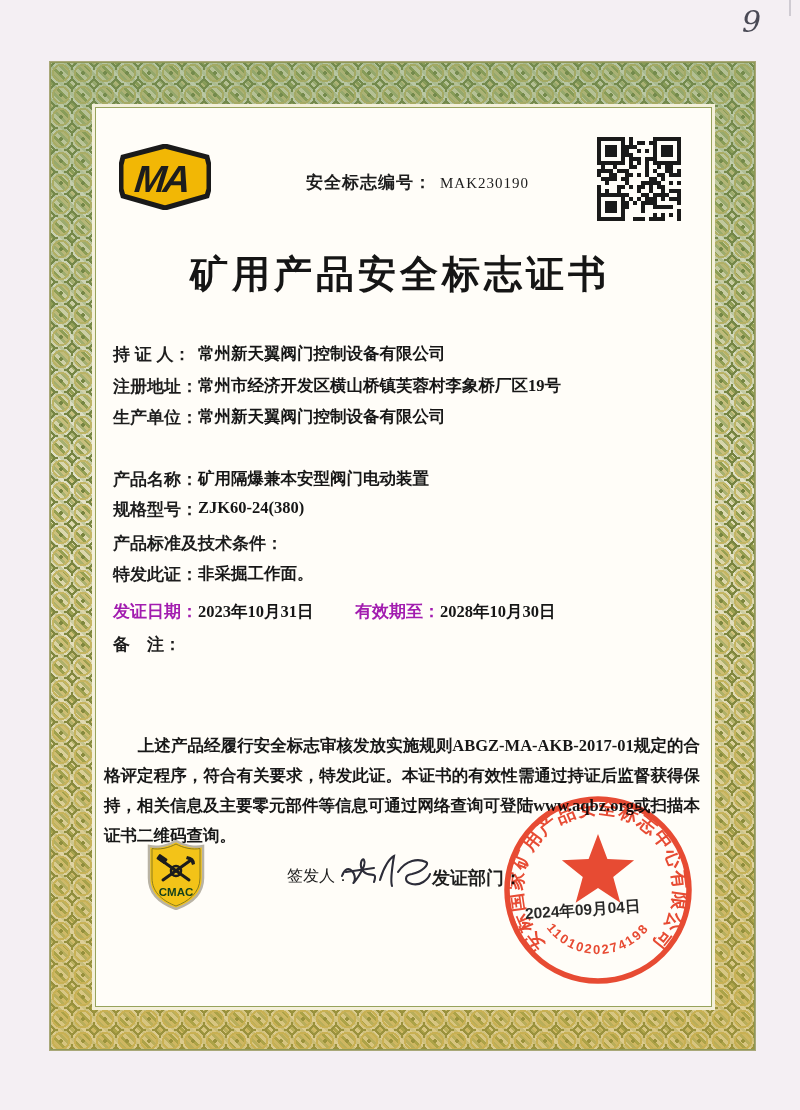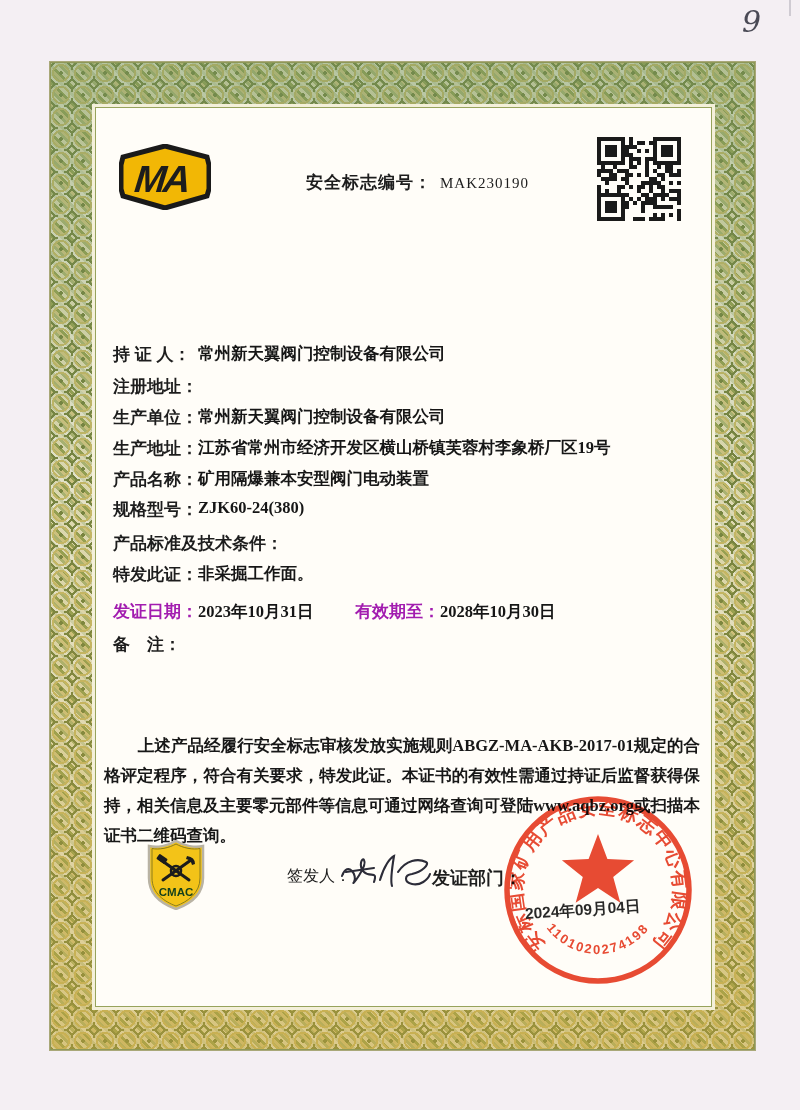--- a/index.html
+++ b/index.html
@@ -312,35 +312,33 @@
       <rect x="36" y="80" width="4" height="4" fill="#1a1a1a"></rect>
       <rect x="40" y="80" width="4" height="4" fill="#1a1a1a"></rect>
       <rect x="44" y="80" width="4" height="4" fill="#1a1a1a"></rect>
       <rect x="52" y="80" width="4" height="4" fill="#1a1a1a"></rect>
       <rect x="56" y="80" width="4" height="4" fill="#1a1a1a"></rect>
       <rect x="60" y="80" width="4" height="4" fill="#1a1a1a"></rect>
       <rect x="64" y="80" width="4" height="4" fill="#1a1a1a"></rect>
       <rect x="80" y="80" width="4" height="4" fill="#1a1a1a"></rect>
     </svg>
 
+  <div class="title">矿用产品安全标志证书</div>
 
   <div class="row" style="top:343px">
     <span class="lbl">持 证 人：</span>
     <span class="val">常州新天翼阀门控制设备有限公司</span>
   </div>
   <div class="row" style="top:375px">
     <span class="lbl">注册地址：</span>
+    <span class="val">常州市经济开发区横山桥镇芙蓉村李象桥厂区19号</span>
   </div>
   <div class="row" style="top:406px">
     <span class="lbl">生产单位：</span>
     <span class="val">常州新天翼阀门控制设备有限公司</span>
-  </div>
-  <div class="row" style="top:437px">
-    <span class="lbl">生产地址：</span>
-    <span class="val">江苏省常州市经济开发区横山桥镇芙蓉村李象桥厂区19号</span>
   </div>
   <div class="row" style="top:468px">
     <span class="lbl">产品名称：</span>
     <span class="val">矿用隔爆兼本安型阀门电动装置</span>
   </div>
   <div class="row" style="top:498px">
     <span class="lbl">规格型号：</span>
     <span class="val">ZJK60-24(380)</span>
   </div>
   <span class="std-lbl">产品标准及技术条件：</span>

